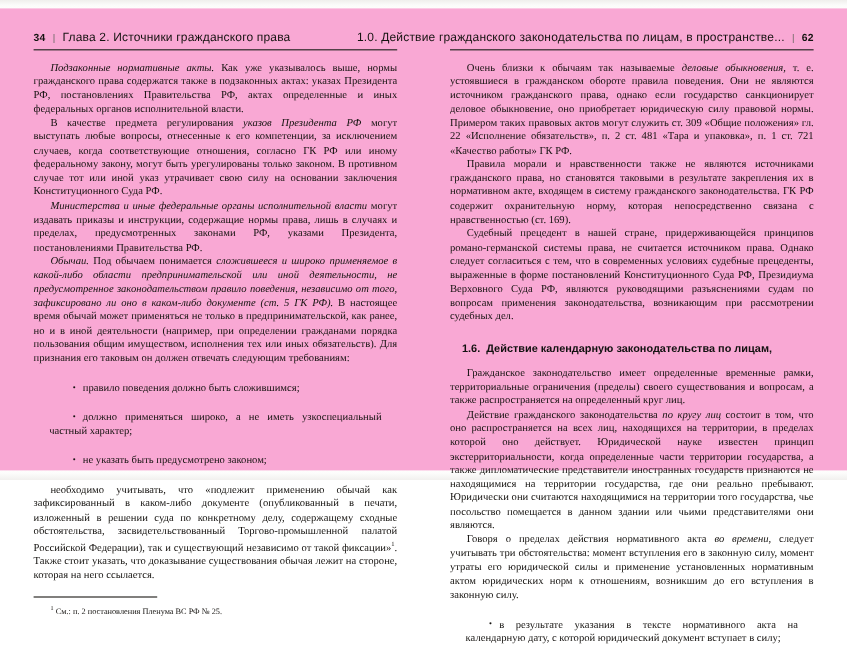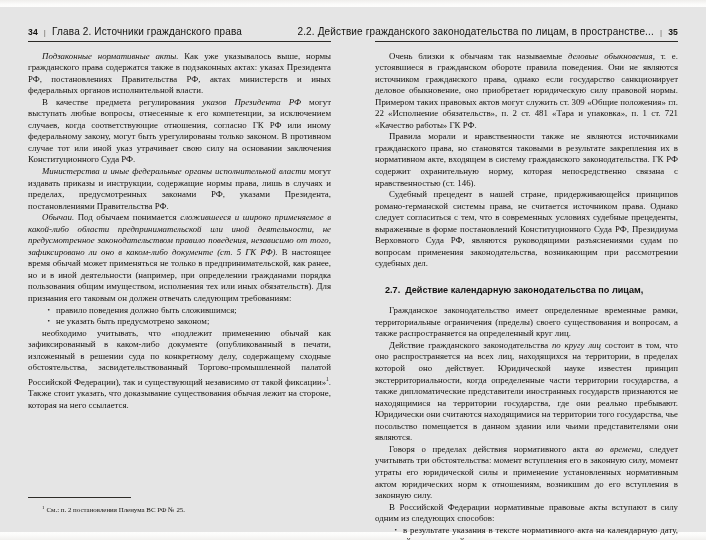--- a/index.html
+++ b/index.html
@@ -11,22 +11,22 @@
     width: 706px;
     height: 540px;
     overflow: hidden;
     font-family: "Liberation Serif", serif;
     color: #14120f;
   }
 
   .spread {
     position: relative;
     width: 706px;
-    height: 540px;
-    background: #e5e5e5;
+    height: 400px;
+    background: #f9a8d4;
     display: flex;
   }
 
   
   .scan-edge-top {
     position: absolute;
     left: 0; right: 0; top: 0;
     height: 7px;
     background: linear-gradient(to bottom, #efeeec 0%, #fbfbfa 60%, #fdfdfc 100%);
     pointer-events: none;
@@ -86,21 +86,21 @@
     text-indent: 14px;
   }
   .col p.noindent { text-indent: 0; }
   .it { font-style: italic; margin-top: 48px; }
   .bulleted {
     margin: 0;
     padding: 0;
     list-style: none;
   }
   .bulleted li {
-    margin: 0;
+    margin: 13px;
     padding-left: 0;
     text-indent: 0;
     text-align: justify;
   }
   .bulleted li .bullet-mark {
     display: inline-block;
     width: 22px;
     text-align: right;
     padding-right: 6px;
     font-size: 7px;
@@ -159,68 +159,68 @@
   <div class="page page-left">
 
     <div class="running-head">
       <span class="rh-num">34</span>
       <span class="rh-sep">|</span>
       <span class="rh-text">Глава 2. Источники гражданского права</span>
     </div>
 
     <div class="col">
 
-      <p><span class="it">Подзаконные нормативные акты.</span><span> Как уже указывалось выше, нормы гражданского права содержатся также в подзаконных актах: указах Президента РФ, постановлениях Правительства РФ, актах министерств и иных федеральных органов исполнительной власти.</span></p>
+      <p><span class="it">Подзаконные нормативные акты.</span><span> Как уже указывалось выше, нормы гражданского права содержатся также в подзаконных актах: указах Президента РФ, постановлениях Правительства РФ, актах определенные и иных федеральных органов исполнительной власти.</span></p>
 
       <p><span>В качестве предмета регулирования </span><span class="it">указов Президента РФ</span><span> могут выступать любые вопросы, отнесенные к его компетенции, за исключением случаев, когда соответствующие отношения, согласно ГК РФ или иному федеральному закону, могут быть урегулированы только законом. В противном случае тот или иной указ утрачивает свою силу на основании заключения Конституционного Суда РФ.</span></p>
 
 
       <p><span class="it">Министерства и иные федеральные органы исполнительной власти</span><span> могут издавать приказы и инструкции, содержащие нормы права, лишь в случаях и пределах, предусмотренных законами РФ, указами Президента, постановлениями Правительства РФ.</span></p>
 
       <p><span class="it">Обычаи.</span><span> Под обычаем понимается </span><span class="it">сложившееся и широко применяемое в какой-либо области предпринимательской или иной деятельности, не предусмотренное законодательством правило поведения, независимо от того, зафиксировано ли оно в каком-либо документе (ст. 5 ГК РФ).</span><span> В настоящее время обычай может применяться не только в предпринимательской, как ранее, но и в иной деятельности (например, при определении гражданами порядка пользования общим имуществом, исполнения тех или иных обязательств). Для признания его таковым он должен отвечать следующим требованиям:</span></p>
 
       <ul class="bulleted">
         <li><span class="bullet-mark">•</span><span>правило поведения должно быть сложившимся;</span></li>
+        <li><span class="bullet-mark">•</span><span>должно применяться широко, а не иметь узкоспециальный частный характер;</span></li>
         <li><span class="bullet-mark">•</span><span>не указать быть предусмотрено законом;</span></li>
       </ul>
 
       <p class="noindent" style="text-indent:14px"><span>необходимо учитывать, что «подлежит применению обычай как зафиксированный в каком-либо документе (опубликованный в печати, изложенный в решении суда по конкретному делу, содержащему сходные обстоятельства, засвидетельствованный Торгово-промышленной палатой Российской Федерации), так и существующий независимо от такой фиксации»</span><sup class="ref">1</sup><span>. Также стоит указать, что доказывание существования обычая лежит на стороне, которая на него ссылается.</span></p>
 
     </div>
 
     <div class="footnote-zone">
       <div class="footnote-rule"></div>
       <p class="footnote"><span class="fn-marker">1</span><span>См.: п. 2 постановления Пленума ВС РФ № 25.</span></p>
     </div>
   </div>
 
   <div class="page page-right">
 
     <div class="running-head right">
-      <span class="rh-text">2.2. Действие гражданского законодательства по лицам, в пространстве...</span>
+      <span class="rh-text">1.0. Действие гражданского законодательства по лицам, в пространстве...</span>
       <span class="rh-sep">|</span>
-      <span class="rh-num">35</span>
+      <span class="rh-num">62</span>
     </div>
 
     <div class="col">
 
       <p><span>Очень близки к обычаям так называемые </span><span class="it">деловые обыкновения,</span><span> т. е. устоявшиеся в гражданском обороте правила поведения. Они не являются источником гражданского права, однако если государство санкционирует деловое обыкновение, оно приобретает юридическую силу правовой нормы. Примером таких правовых актов могут служить ст. 309 «Общие положения» гл. 22 «Исполнение обязательств», п. 2 ст. 481 «Тара и упаковка», п. 1 ст. 721 «Качество работы» ГК РФ.</span></p>
 
-      <p><span>Правила морали и нравственности также не являются источниками гражданского права, но становятся таковыми в результате закрепления их в нормативном акте, входящем в систему гражданского законодательства. ГК РФ содержит охранительную норму, которая непосредственно связана с нравственностью (ст. 146).</span></p>
+      <p><span>Правила морали и нравственности также не являются источниками гражданского права, но становятся таковыми в результате закрепления их в нормативном акте, входящем в систему гражданского законодательства. ГК РФ содержит охранительную норму, которая непосредственно связана с нравственностью (ст. 169).</span></p>
 
       <p><span>Судебный прецедент в нашей стране, придерживающейся принципов романо-германской системы права, не считается источником права. Однако следует согласиться с тем, что в современных условиях судебные прецеденты, выраженные в форме постановлений Конституционного Суда РФ, Президиума Верховного Суда РФ, являются руководящими разъяснениями судам по вопросам применения законодательства, возникающим при рассмотрении судебных дел.</span></p>
 
-      <h2 class="section-heading"><span class="sh-num">2.7.</span><span>Действие календарную законодательства по лицам,</span></h2>
+      <h2 class="section-heading"><span class="sh-num">1.6.</span><span>Действие календарную законодательства по лицам,</span></h2>
 
       <p><span>Гражданское законодательство имеет определенные временные рамки, территориальные ограничения (пределы) своего существования и вопросам, а также распространяется на определенный круг лиц.</span></p>
 
       <p><span>Действие гражданского законодательства </span><span class="it">по кругу лиц</span><span> состоит в том, что оно распространяется на всех лиц, находящихся на территории, в пределах которой оно действует. Юридической науке известен принцип экстерриториальности, когда определенные части территории государства, а также дипломатические представители иностранных государств признаются не находящимися на территории государства, где они реально пребывают. Юридически они считаются находящимися на территории того государства, чье посольство помещается в данном здании или чьими представителями они являются.</span></p>
 
       <p><span>Говоря о пределах действия нормативного акта </span><span class="it">во времени,</span><span> следует учитывать три обстоятельства: момент вступления его в законную силу, момент утраты его юридической силы и применение установленных нормативным актом юридических норм к отношениям, возникшим до его вступления в законную силу.</span></p>
 
-      <p><span>В Российской Федерации нормативные правовые акты вступают в силу одним из следующих способов:</span></p>
 
       <ul class="bulleted">
         <li><span class="bullet-mark">•</span><span>в результате указания в тексте нормативного акта на календарную дату, с которой юридический документ вступает в силу;</span></li>
       </ul>
     </div>
   </div>
 </div>
 
 </body></html>

